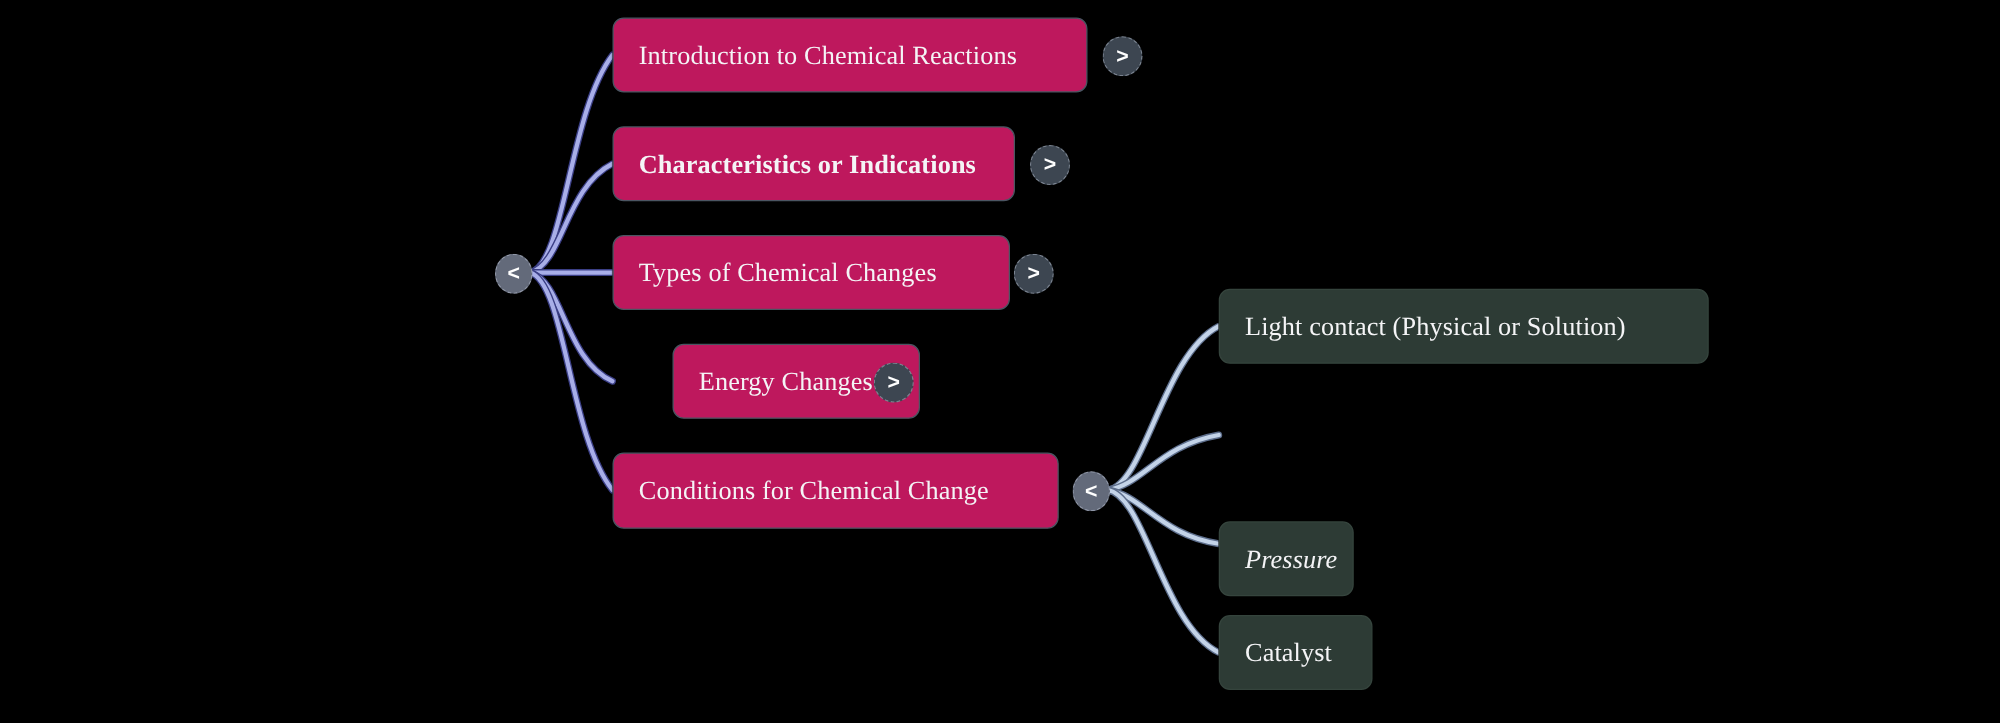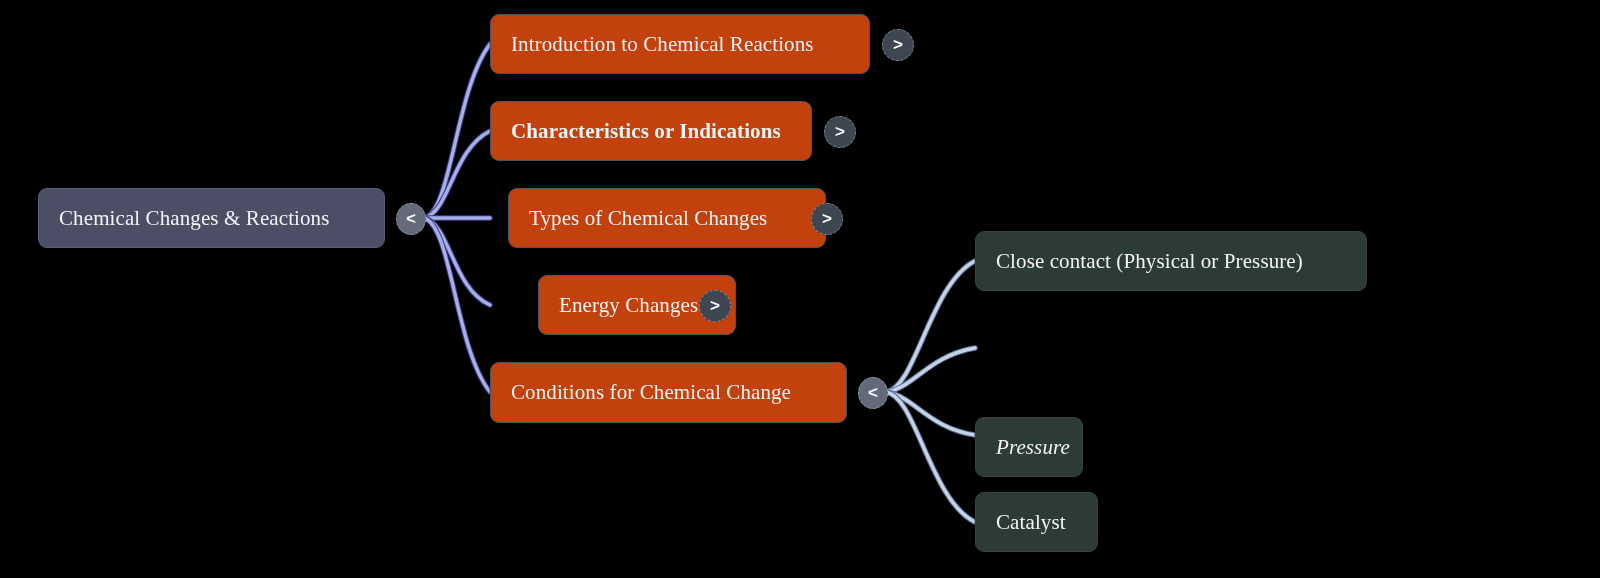--- a/index.html
+++ b/index.html
@@ -41,21 +41,21 @@
     white-space: nowrap;
     line-height: 1.15;
     border: 1px solid rgba(255,255,255,0.10);
     box-shadow: 0 0 0 0.5px rgba(0,0,0,0.55);
   }
   .node-root {
     background: #4c4e66;
     border: 1px solid #5b5d78;
   }
   .node-l2 {
-    background: #c2410c;
+    background: #be185d;
     border: 1px solid #4b5562;
   }
   .node-l3 {
     background: #2d3b35;
     border: 1px solid #35443d;
   }
   .node-label {
     display: block;
   }
   .hub {
@@ -147,42 +147,39 @@
       <path class="edge-inner-b" d="M886,392 C914,388 928,356 975,348"></path>
 
       <path class="edge-outer-b" d="M886,392 C914,396 928,428 975,435"></path>
       <path class="edge-inner-b" d="M886,392 C914,396 928,428 975,435"></path>
 
       <path class="edge-outer-b" d="M886,392 C916,396 930,500 975,522"></path>
       <path class="edge-inner-b" d="M886,392 C916,396 930,500 975,522"></path>
     </g>
   </svg>
 
-  <div class="node node-root" style="left:38px; top:188px; width:347px; height:60px;">
-    <span class="node-label">Chemical Changes &amp; Reactions</span>
-  </div>
   <div class="hub" style="left:396px; top:203px;">
     <span>&lt;</span>
   </div>
 
   <div class="node node-l2" style="left:490px; top:14px; width:380px; height:60px;">
     <span class="node-label">Introduction to Chemical Reactions</span>
   </div>
   <div class="toggle-btn" style="left:882px; top:29px;">
     <span>&gt;</span>
   </div>
 
   <div class="node node-l2" style="left:490px; top:101px; width:322px; height:60px;font-weight:bold;">
     <span class="node-label">Characteristics or Indications</span>
   </div>
   <div class="toggle-btn" style="left:824px; top:116px;">
     <span>&gt;</span>
   </div>
 
-  <div class="node node-l2" style="left:508px; top:188px; width:318px; height:60px;">
+  <div class="node node-l2" style="left:490px; top:188px; width:318px; height:60px;">
     <span class="node-label">Types of Chemical Changes</span>
   </div>
   <div class="toggle-btn" style="left:811px; top:203px;">
     <span>&gt;</span>
   </div>
 
   <div class="node node-l2" style="left:490px; top:275px; width:198px; height:60px;margin-left:48px;">
     <span class="node-label">Energy Changes</span>
   </div>
   <div class="toggle-btn" style="left:699px; top:290px;">
@@ -190,21 +187,21 @@
   </div>
 
   <div class="node node-l2" style="left:490px; top:362px; width:357px; height:61px;text-align:center;">
     <span class="node-label">Conditions for Chemical Change</span>
   </div>
   <div class="hub" style="left:858px; top:377px;">
     <span>&lt;</span>
   </div>
 
   <div class="node node-l3" style="left:975px; top:231px; width:392px; height:60px;">
-    <span class="node-label">Close contact (Physical or Pressure)</span>
+    <span class="node-label">Light contact (Physical or Solution)</span>
   </div>
 
 
   <div class="node node-l3" style="left:975px; top:417px; width:108px; height:60px;font-style:italic;">
     <span class="node-label">Pressure</span>
   </div>
 
   <div class="node node-l3" style="left:975px; top:492px; width:123px; height:60px;">
     <span class="node-label">Catalyst</span>
   </div>

